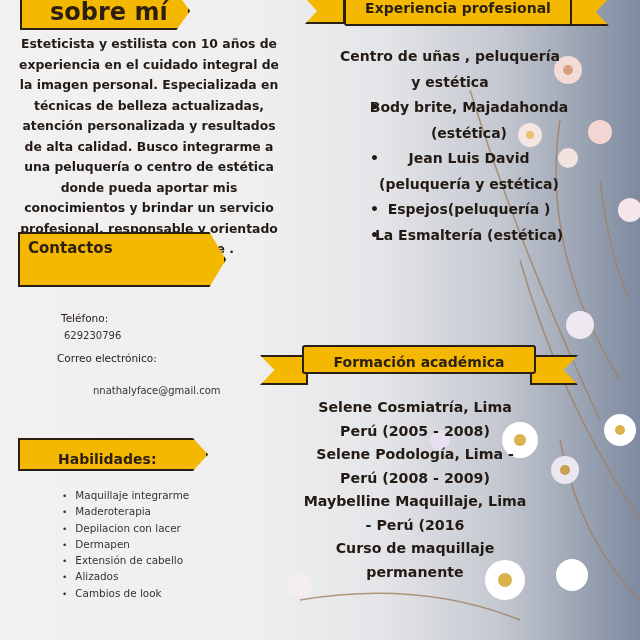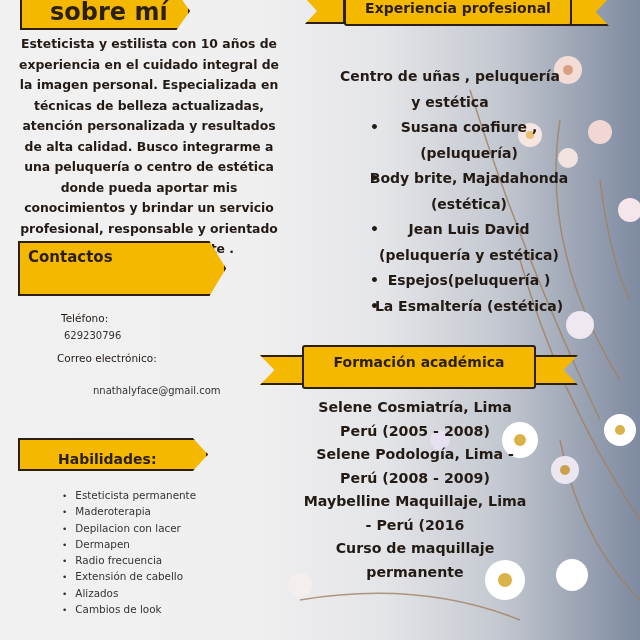--- a/index.html
+++ b/index.html
@@ -77,55 +77,54 @@
 </div>
 <div class="about txt-center">Esteticista y estilista con 10 años de experiencia en el cuidado integral de la imagen personal. Especializada en técnicas de belleza actualizadas, atención personalizada y resultados de alta calidad. Busco integrarme a una peluquería o centro de estética donde pueda aportar mis conocimientos y brindar un servicio profesional, responsable y orientado al bienestar del cliente .</div>
 
 <div class="ribbon-end" style="left:305px; top:-2px; width:40px; height:26px; clip-path:polygon(0 0,100% 0,100% 100%,0 100%,30% 50%);"></div>
 <div class="ribbon-end" style="left:565px; top:-2px; width:44px; height:28px; clip-path:polygon(0 0,100% 0,70% 50%,100% 100%,0 100%);"></div>
 <div class="ribbon" style="left:344px; top:-8px; width:228px; height:34px;">
   <div style="text-align:center; font-weight:bold; font-size:14px; padding-top:6px; color:#2b1f14;">Experiencia profesional</div>
 </div>
 
 <div class="exp txt-center">
-  <div style="padding:0 10px;margin-top:20px;">Centro de uñas , peluquería y estética</div>
+  <div style="padding:0 10px;">Centro de uñas , peluquería y estética</div>
   <ul>
-    <li><span class="dot">•</span><span>Susana coafiure , (peluquería)</span></li>
+    <li><span class="dot">•</span></li>
     <li><span class="dot">•</span><span>Body brite, Majadahonda (estética)</span></li>
     <li><span class="dot">•</span><span>Jean Luis David (peluquería y estética)</span></li>
     <li><span class="dot">•</span><span>Espejos(peluquería )</span></li>
     <li><span class="dot">•</span><span>La Esmaltería (estética)</span></li>
   </ul>
 </div>
 
-<div class="banner-left" style="left:18px; top:241px; width:208px; height:55px;">
+<div class="banner-left" style="left:18px; top:232px; width:208px; height:55px;">
   <span class="banner-title" style="left:8px; top:5px; font-size:15px;">Contactos</span>
 </div>
 <div class="contact-label" style="left:61px; top:312px;">Teléfono:</div>
 <div class="contact-value" style="left:64px; top:330px;">629230796</div>
 <div class="contact-label" style="left:57px; top:352px;">Correo electrónico:</div>
 <div class="contact-value" style="left:50px; top:385px;margin-left:43px;">nnathalyface@gmail.com</div>
 
 <div class="banner-left" style="left:18px; top:438px; width:190px; height:33px;">
   <span class="banner-title" style="left:38px; top:11px; font-size:14px;">Habilidades:</span>
 </div>
 <ul class="skills">
-  <li>Esteticista permanente</li>
+  <li>Maquillaje integrarme</li>
   <li>Maderoterapia</li>
   <li>Depilacion con lacer</li>
   <li>Dermapen</li>
-  <li>Radio frecuencia</li>
   <li>Extensión de cabello</li>
   <li>Alizados</li>
   <li>Cambios de look</li>
 </ul>
 
 <div class="ribbon-end" style="left:260px; top:355px; width:48px; height:30px; clip-path:polygon(0 0,100% 0,100% 100%,0 100%,30% 50%);"></div>
 <div class="ribbon-end" style="left:530px; top:355px; width:48px; height:30px; clip-path:polygon(0 0,100% 0,70% 50%,100% 100%,0 100%);"></div>
-<div class="ribbon" style="left:302px; top:345px; width:234px; height:44px;">
+<div class="ribbon" style="left:302px; top:345px; width:234px; height:29px;">
   <div style="text-align:center; font-weight:bold; font-size:14px; padding-top:7px; color:#2b1f14;">Formación académica</div>
 </div>
 <div class="edu txt-center">
   <div>Selene Cosmiatría, Lima Perú (2005 - 2008)</div>
   <div>Selene Podología, Lima - Perú (2008 - 2009)</div>
   <div>Maybelline Maquillaje, Lima - Perú (2016</div>
   <div>Curso de maquillaje permanente</div>
 </div>
 
 </body></html>

